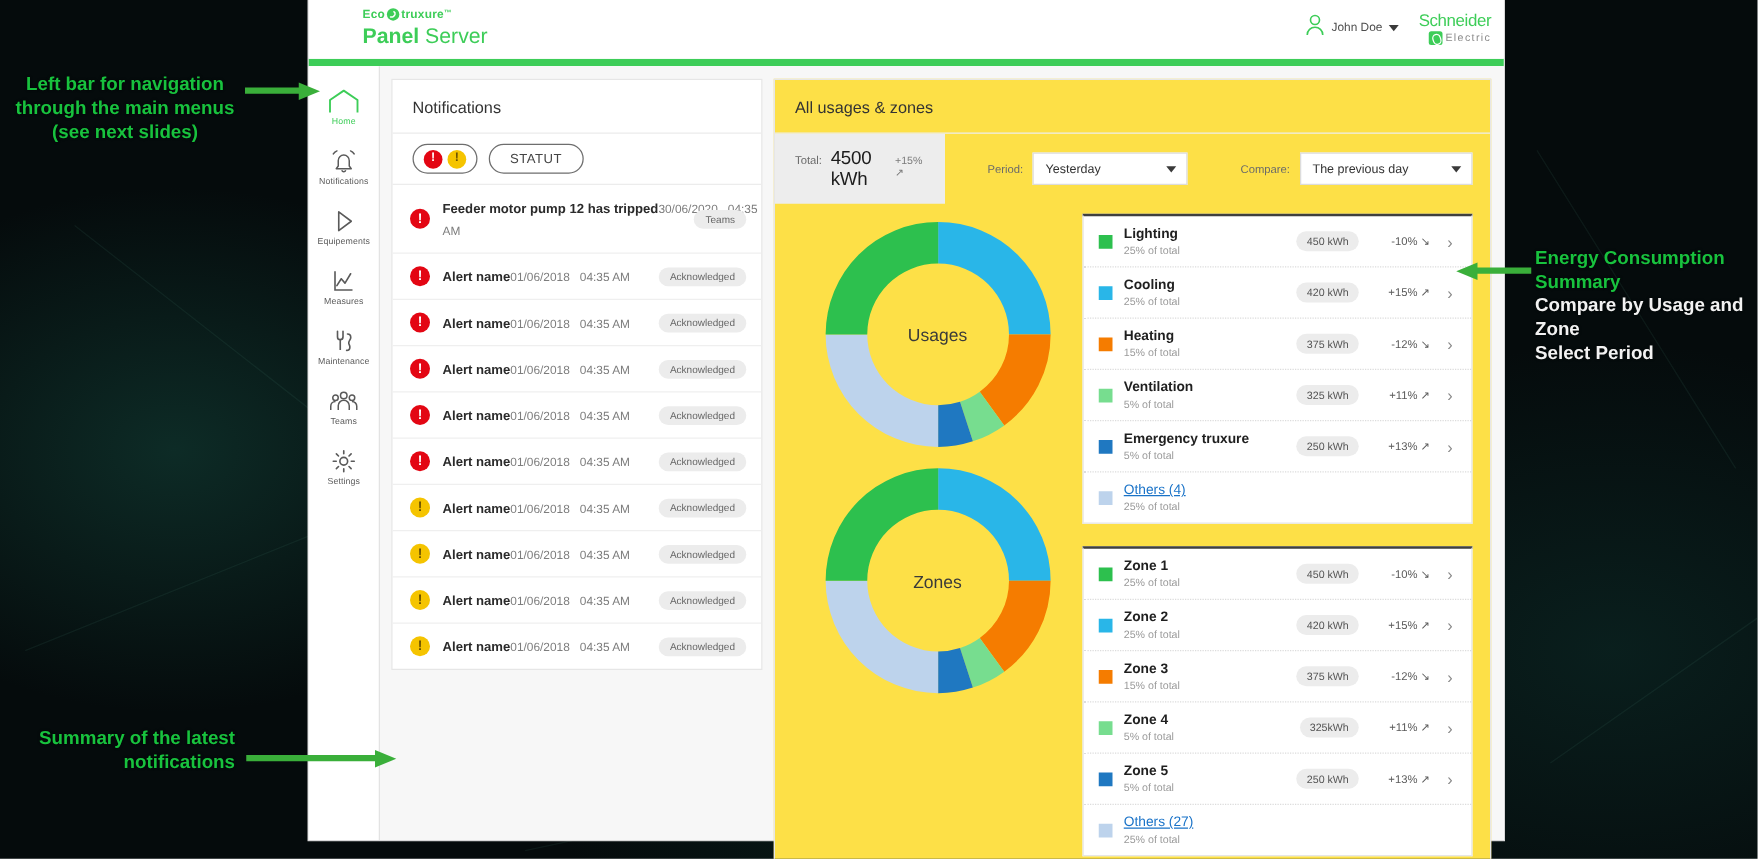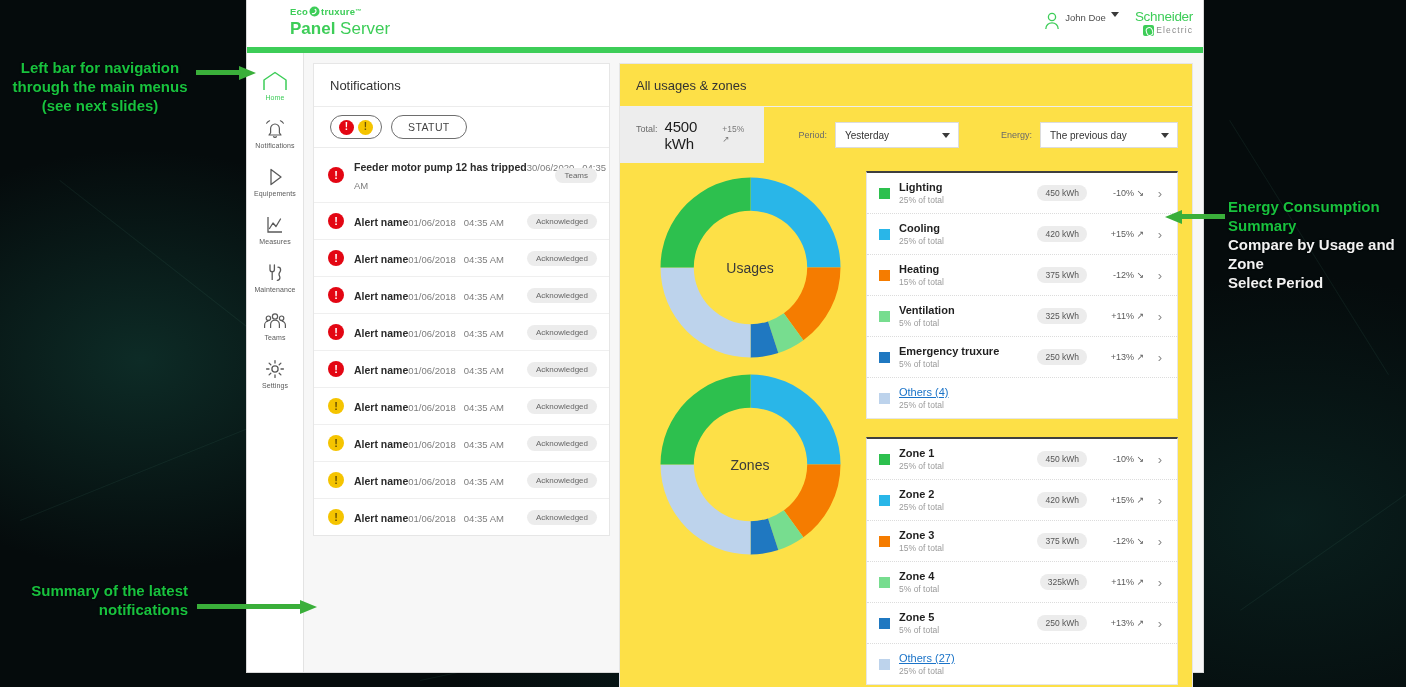--- a/index.html
+++ b/index.html
@@ -41,21 +41,21 @@
     display: inline-block; width: 11px; height: 11px; margin: 0 1px;
     position: relative;
   }
   .brand .eco .swirl svg { position: absolute; top: 0; left: 0; }
   .brand .panel {
     font-size: 17px; line-height: 21px; color: #3DCD58; font-weight: 400;
     margin-top: 1px;
   }
   .brand .panel b { font-weight: 700; }
   .topright { display: flex; align-items: center; gap: 16px; padding: 10px 10px 0 0; }
-  .user { display: flex; align-items: flex-start; gap: 5px; }
+  .user { display: flex; align-items: center; gap: 5px; }
   .user .uname { font-size: 9.5px; color: #4d4d4d; }
   .caret { width: 0; height: 0; border-left: 4px solid transparent;
     border-right: 4px solid transparent; border-top: 5px solid #3a3a3a; }
   .se-logo { text-align: right; line-height: 1; }
   .se-logo .l1 { font-size: 13.5px; font-weight: 400; color: #3DCD58; letter-spacing: -.3px; }
   .se-logo .l2 { font-size: 8.5px; color: #8a8a8a; letter-spacing: 1.1px;
     display: flex; align-items: center; justify-content: flex-end; gap: 2px; margin-top: 1px;}
   .se-logo .l2 .sq { display:inline-block; width:11px; height:11px; background:#3DCD58;
     border-radius: 2px; position: relative; }
   .se-logo .l2 .sq::after { content:""; position:absolute; left:3px; top:2px; width:5px; height:7px;
@@ -382,21 +382,21 @@
             <span class="lb">Total:</span>
             <span class="val">4500 kWh</span>
             <span class="delta">+15% ↗</span>
           </div>
           <div class="ctrl-rest">
             <span class="ctrl-lbl">Period:</span>
             <div class="select">
               <span>Yesterday</span>
               <span class="ar"></span>
             </div>
-            <span class="ctrl-lbl" style="margin-left:14px;">Energy:</span>
+            <span class="ctrl-lbl" style="margin-left:14px;">Compare:</span>
             <div class="select wide">
               <span>The previous day</span>
               <span class="ar"></span>
             </div>
           </div>
         </div>
 
         <div class="uz-body">
           <div class="charts-col">
             <div class="donut-wrap">

